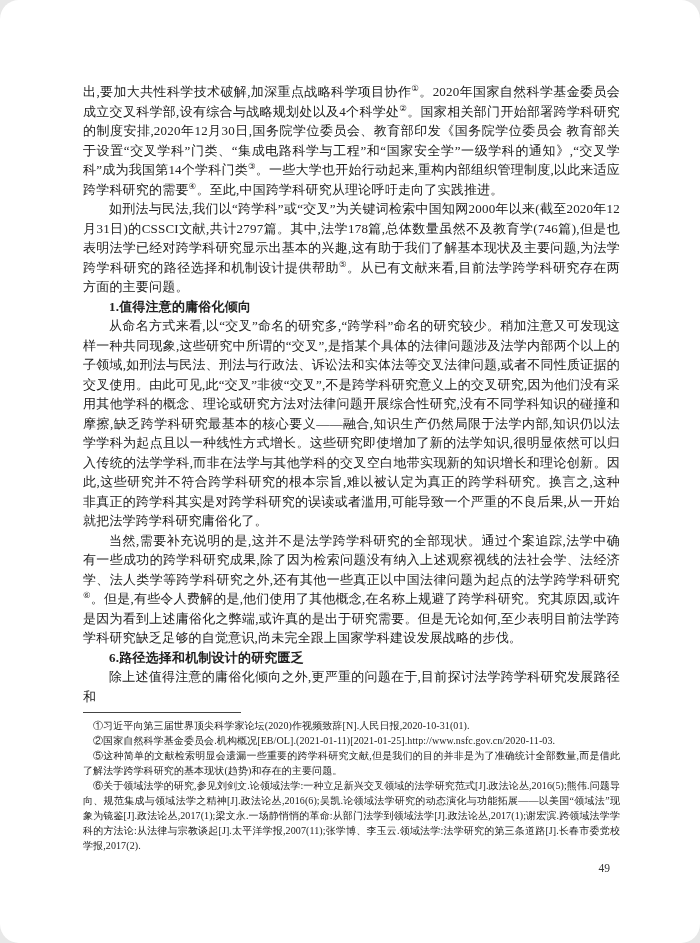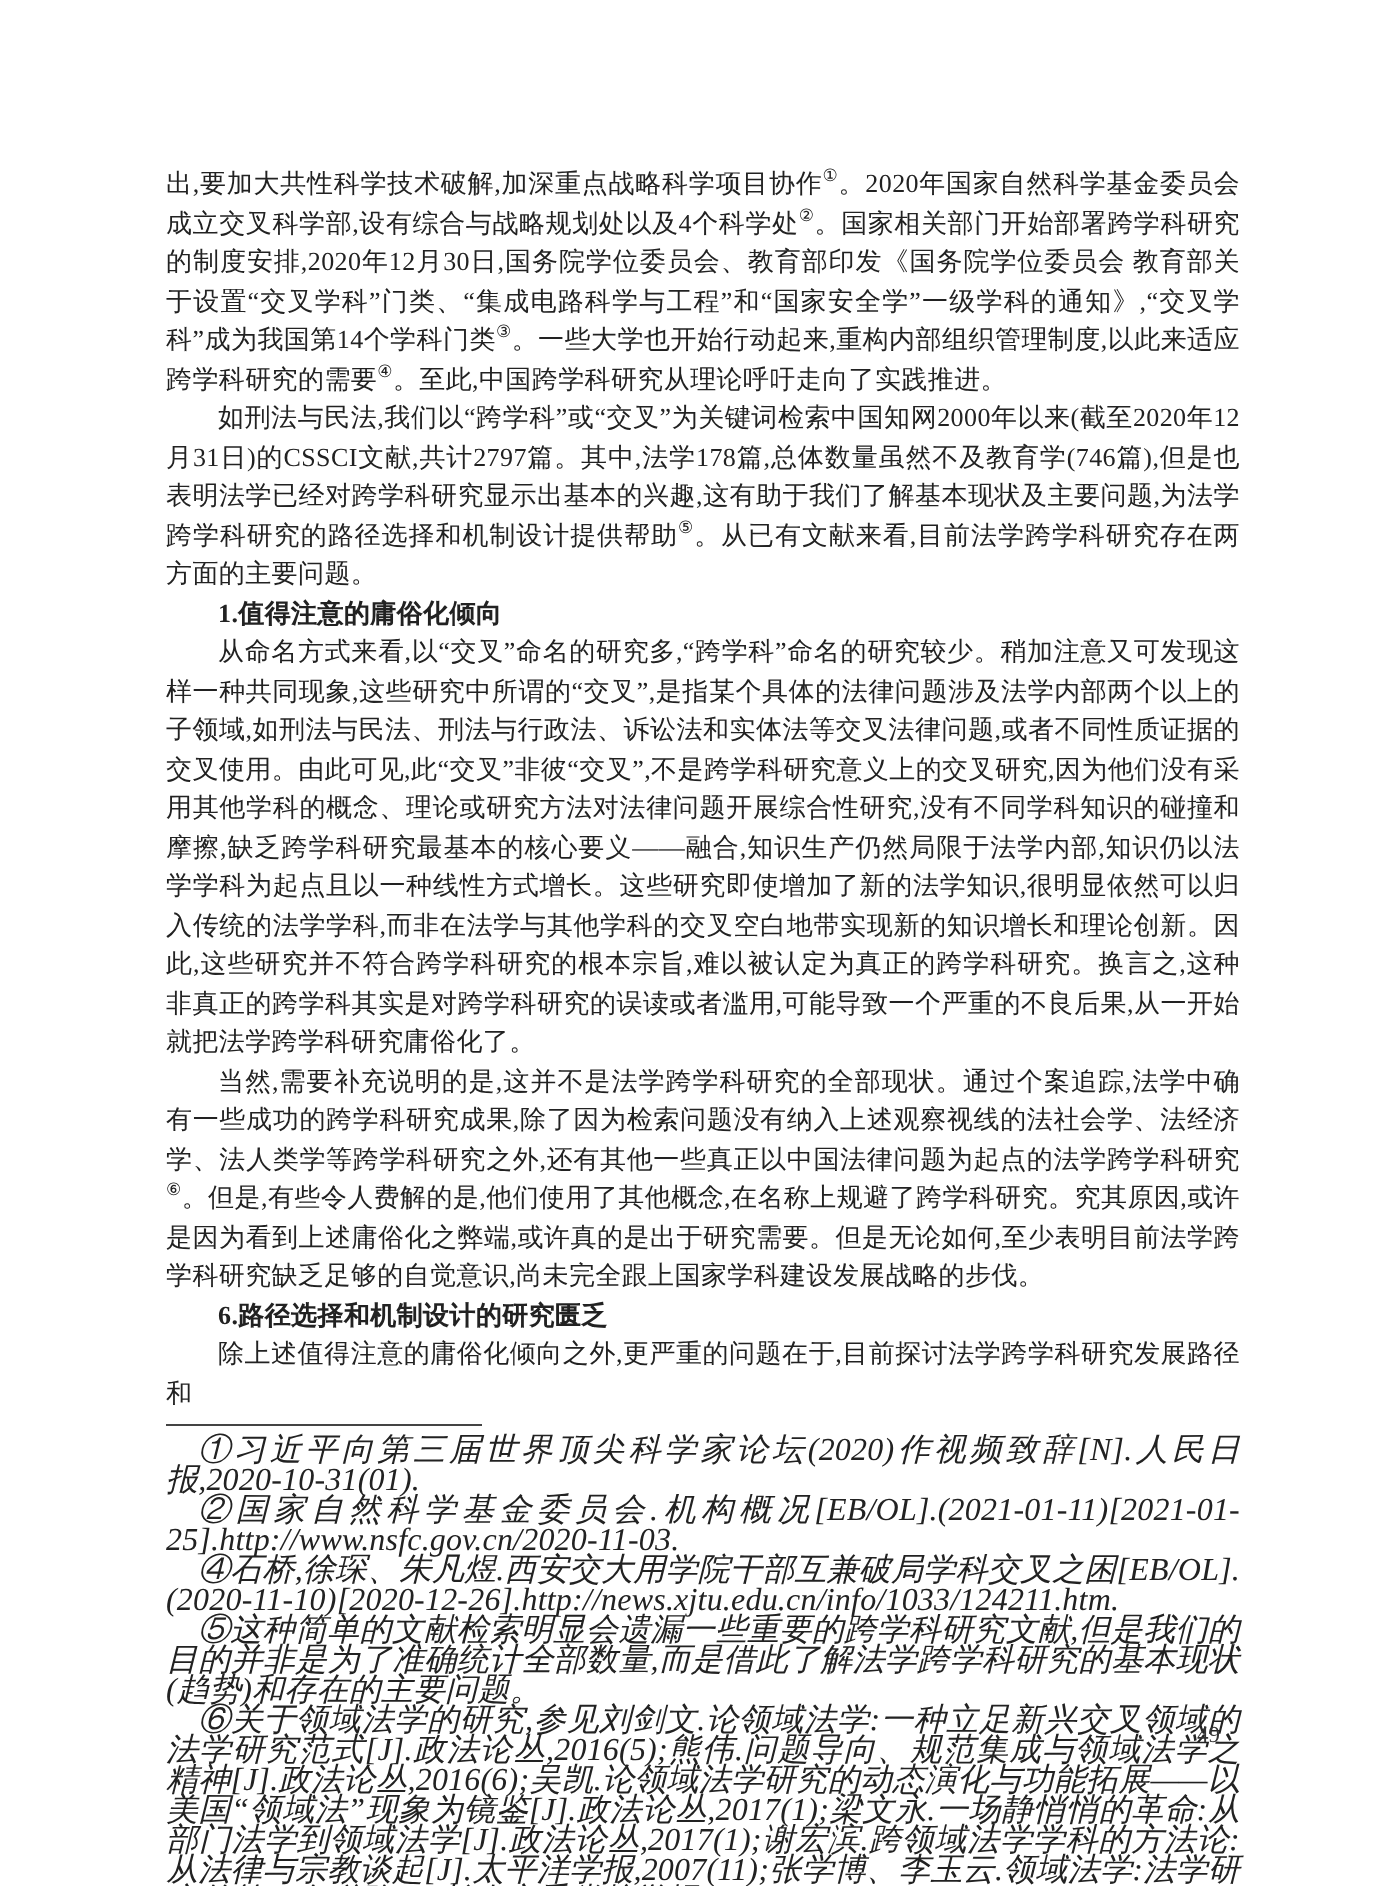--- a/index.html
+++ b/index.html
@@ -5,20 +5,21 @@
   html, body { margin: 0; padding: 0; background: #e8e8e8; }
   .page {
     position: relative;
     width: 700px;
     height: 943px;
     margin: 0 auto;
     background: #ffffff;
     overflow: hidden;
     font-family: "Liberation Serif", "DejaVu Serif", serif;
     color: #222222;
+    border-radius: 19px;
   }
   .content {
     position: absolute;
     left: 83px;
     top: 82px;
     width: 537px;
   }
   .para {
     margin: 0;
     font-size: 13px;
@@ -34,26 +35,25 @@
     vertical-align: super;
   }
   .footnote-sep {
     width: 158px;
     height: 0;
     border-top: 1px solid #444444;
     margin: 6px 0 5px 0;
   }
   .footnotes p.footnote {
     margin: 0;
-    font-size: 16px;
+    font-size: 10px;
     line-height: 15px;
     text-align: justify;
     text-indent: 1em;
     letter-spacing: 0.1px;
-    font-style: italic;
   }
   .page-number {
     position: absolute;
     top: 862px;
     right: 90px;
     font-size: 11.5px;
     color: #333333;
     text-align: center;
   }
 </style>
@@ -68,19 +68,18 @@
         <p class="para indent heading"><span>1.值得注意的庸俗化倾向</span></p>
         <p class="para indent"><span>从命名方式来看,以“交叉”命名的研究多,“跨学科”命名的研究较少。稍加注意又可发现这样一种共同现象,这些研究中所谓的“交叉”,是指某个具体的法律问题涉及法学内部两个以上的子领域,如刑法与民法、刑法与行政法、诉讼法和实体法等交叉法律问题,或者不同性质证据的交叉使用。由此可见,此“交叉”非彼“交叉”,不是跨学科研究意义上的交叉研究,因为他们没有采用其他学科的概念、理论或研究方法对法律问题开展综合性研究,没有不同学科知识的碰撞和摩擦,缺乏跨学科研究最基本的核心要义——融合,知识生产仍然局限于法学内部,知识仍以法学学科为起点且以一种线性方式增长。这些研究即使增加了新的法学知识,很明显依然可以归入传统的法学学科,而非在法学与其他学科的交叉空白地带实现新的知识增长和理论创新。因此,这些研究并不符合跨学科研究的根本宗旨,难以被认定为真正的跨学科研究。换言之,这种非真正的跨学科其实是对跨学科研究的误读或者滥用,可能导致一个严重的不良后果,从一开始就把法学跨学科研究庸俗化了。</span></p>
         <p class="para indent"><span>当然,需要补充说明的是,这并不是法学跨学科研究的全部现状。通过个案追踪,法学中确有一些成功的跨学科研究成果,除了因为检索问题没有纳入上述观察视线的法社会学、法经济学、法人类学等跨学科研究之外,还有其他一些真正以中国法律问题为起点的法学跨学科研究</span><sup class="fn-ref">⑥</sup><span>。但是,有些令人费解的是,他们使用了其他概念,在名称上规避了跨学科研究。究其原因,或许是因为看到上述庸俗化之弊端,或许真的是出于研究需要。但是无论如何,至少表明目前法学跨学科研究缺乏足够的自觉意识,尚未完全跟上国家学科建设发展战略的步伐。</span></p>
         <p class="para indent heading"><span>6.路径选择和机制设计的研究匮乏</span></p>
         <p class="para indent"><span>除上述值得注意的庸俗化倾向之外,更严重的问题在于,目前探讨法学跨学科研究发展路径和</span></p>
       </section>
     <div class="footnote-sep"></div>
     <section id="footnotes" class="footnotes">
         <p class="footnote">①习近平向第三届世界顶尖科学家论坛(2020)作视频致辞[N].人民日报,2020-10-31(01).</p>
         <p class="footnote">②国家自然科学基金委员会.机构概况[EB/OL].(2021-01-11)[2021-01-25].http://www.nsfc.gov.cn/2020-11-03.</p>
-        <p class="footnote">④石桥,徐琛、朱凡煜.西安交大用学院干部互兼破局学科交叉之困[EB/OL].(2020-11-10)[2020-12-26].http://news.xjtu.edu.cn/info/1033/124211.htm.</p>
         <p class="footnote">⑤这种简单的文献检索明显会遗漏一些重要的跨学科研究文献,但是我们的目的并非是为了准确统计全部数量,而是借此了解法学跨学科研究的基本现状(趋势)和存在的主要问题。</p>
         <p class="footnote">⑥关于领域法学的研究,参见刘剑文.论领域法学:一种立足新兴交叉领域的法学研究范式[J].政法论丛,2016(5);熊伟.问题导向、规范集成与领域法学之精神[J].政法论丛,2016(6);吴凯.论领域法学研究的动态演化与功能拓展——以美国“领域法”现象为镜鉴[J].政法论丛,2017(1);梁文永.一场静悄悄的革命:从部门法学到领域法学[J].政法论丛,2017(1);谢宏滨.跨领域法学学科的方法论:从法律与宗教谈起[J].太平洋学报,2007(11);张学博、李玉云.领域法学:法学研究的第三条道路[J].长春市委党校学报,2017(2).</p>
       </section>
   </div>
   <div class="page-number">49</div>
 </div>
 
 </body></html>

